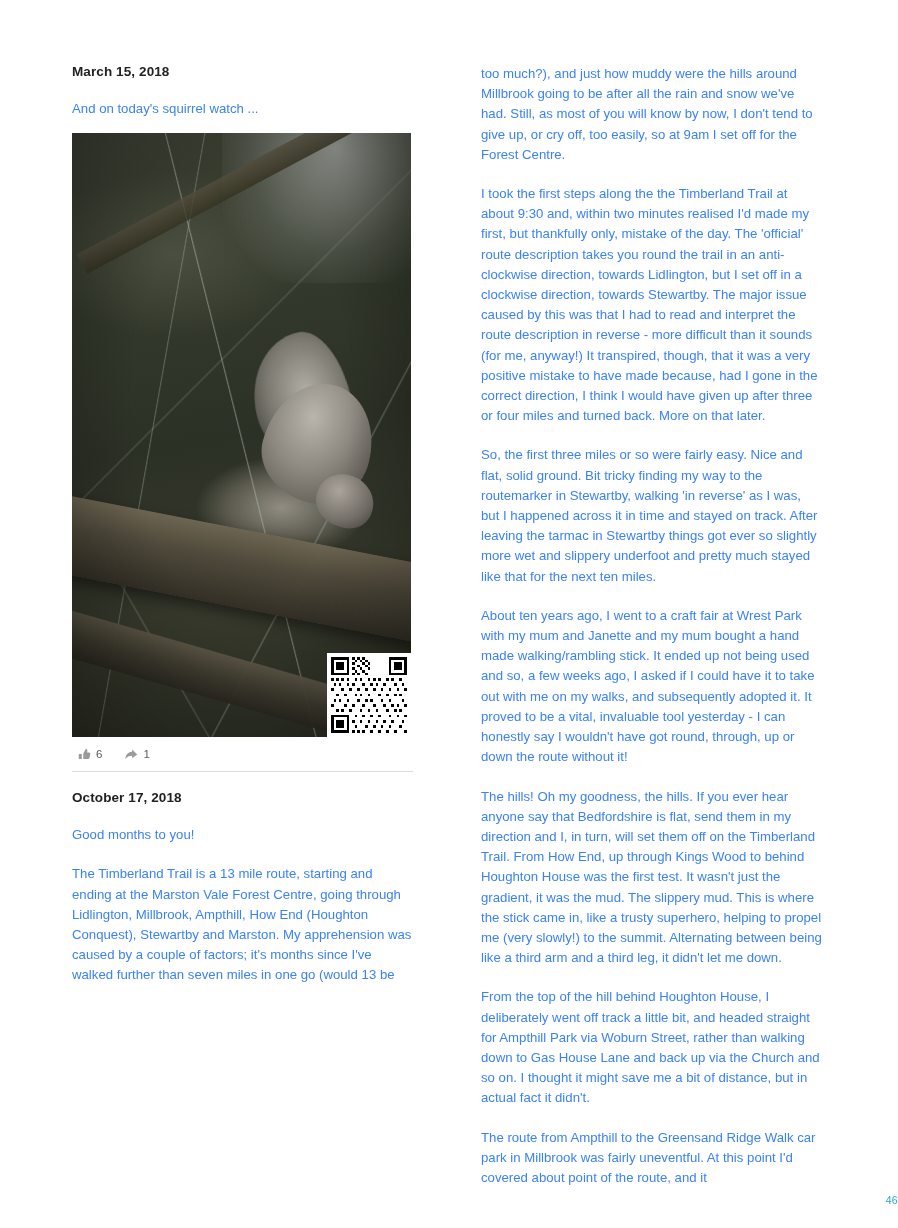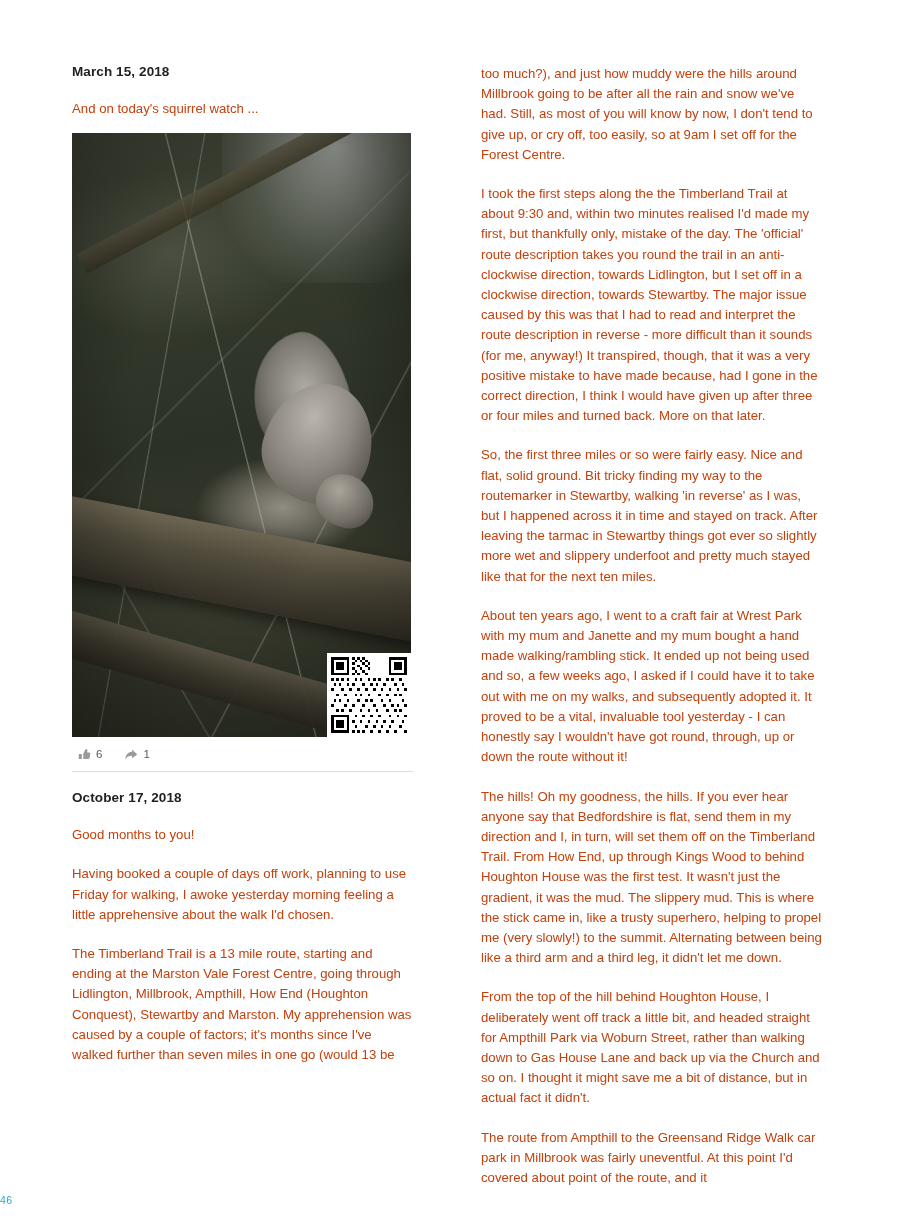--- a/index.html
+++ b/index.html
@@ -36,21 +36,21 @@
   .entry-date {
     font-size: 13.5px;
     font-weight: bold;
     color: #222222;
     margin: 0 0 20px 0;
     letter-spacing: 0.1px;
   }
   p.body {
     font-size: 13.2px;
     line-height: 20.2px;
-    color: #c2410c;
+    color: #3b82f6;
     margin: 0 0 19px 0;
   }
   p.body.lead {
     margin-bottom: 14px;
   }
   .photo-wrap {
     position: relative;
     width: 339px;
     height: 604px;
     margin: 0 0 0 0;
@@ -189,21 +189,21 @@
     color: #6a6a6a;
     margin-right: 16px;
   }
   .stat svg { display: block; }
   .stat-count { font-size: 11.5px; color: #5a5a5a; }
   .page-number {
     position: absolute;
     left: 0;
     right: 0;
     bottom: 24px;
-    text-align: left;
+    text-align: right;
     font-size: 10.5px;
     color: #2aa8c4;
     letter-spacing: 0.3px;
   }
 </style>
 </head>
 <body>
 
 <div class="page">
 
@@ -383,21 +383,20 @@
               <path d="M10.5 1.5v3C5.5 4.8 2.4 8 1.6 14c2-3 4.9-4.4 8.9-4.4v3.1L17 7.9l-6.5-6.4z"></path>
             </svg>
           </span>
           <span class="stat-count">1</span>
         </span>
       </div>
 
       <h2 class="entry-date">October 17, 2018</h2>
 
       <p class="body">Good months to you!</p>
-      <p class="body">Having booked a couple of days off work, planning to use Friday for walking, I awoke yesterday morning feeling a little apprehensive about the walk I'd chosen.</p>
       <p class="body">The Timberland Trail is a 13 mile route, starting and ending at the Marston Vale Forest Centre, going through Lidlington, Millbrook, Ampthill, How End (Houghton Conquest), Stewartby and Marston. My apprehension was caused by a couple of factors; it's months since I've walked further than seven miles in one go (would 13 be</p>
 
     </div>
 
     <div class="col">
       <p class="body">too much?), and just how muddy were the hills around Millbrook going to be after all the rain and snow we've had. Still, as most of you will know by now, I don't tend to give up, or cry off, too easily, so at 9am I set off for the Forest Centre.</p>
       <p class="body">I took the first steps along the the Timberland Trail at about 9:30 and, within two minutes realised I'd made my first, but thankfully only, mistake of the day. The 'official' route description takes you round the trail in an anti-clockwise direction, towards Lidlington, but I set off in a clockwise direction, towards Stewartby. The major issue caused by this was that I had to read and interpret the route description in reverse - more difficult than it sounds (for me, anyway!) It transpired, though, that it was a very positive mistake to have made because, had I gone in the correct direction, I think I would have given up after three or four miles and turned back. More on that later.</p>
       <p class="body">So, the first three miles or so were fairly easy. Nice and flat, solid ground. Bit tricky finding my way to the routemarker in Stewartby, walking 'in reverse' as I was, but I happened across it in time and stayed on track. After leaving the tarmac in Stewartby things got ever so slightly more wet and slippery underfoot and pretty much stayed like that for the next ten miles.</p>
       <p class="body">About ten years ago, I went to a craft fair at Wrest Park with my mum and Janette and my mum bought a hand made walking/rambling stick. It ended up not being used and so, a few weeks ago, I asked if I could have it to take out with me on my walks, and subsequently adopted it. It proved to be a vital, invaluable tool yesterday - I can honestly say I wouldn't have got round, through, up or down the route without it!</p>
       <p class="body">The hills! Oh my goodness, the hills. If you ever hear anyone say that Bedfordshire is flat, send them in my direction and I, in turn, will set them off on the Timberland Trail. From How End, up through Kings Wood to behind Houghton House was the first test. It wasn't just the gradient, it was the mud. The slippery mud. This is where the stick came in, like a trusty superhero, helping to propel me (very slowly!) to the summit. Alternating between being like a third arm and a third leg, it didn't let me down.</p>

